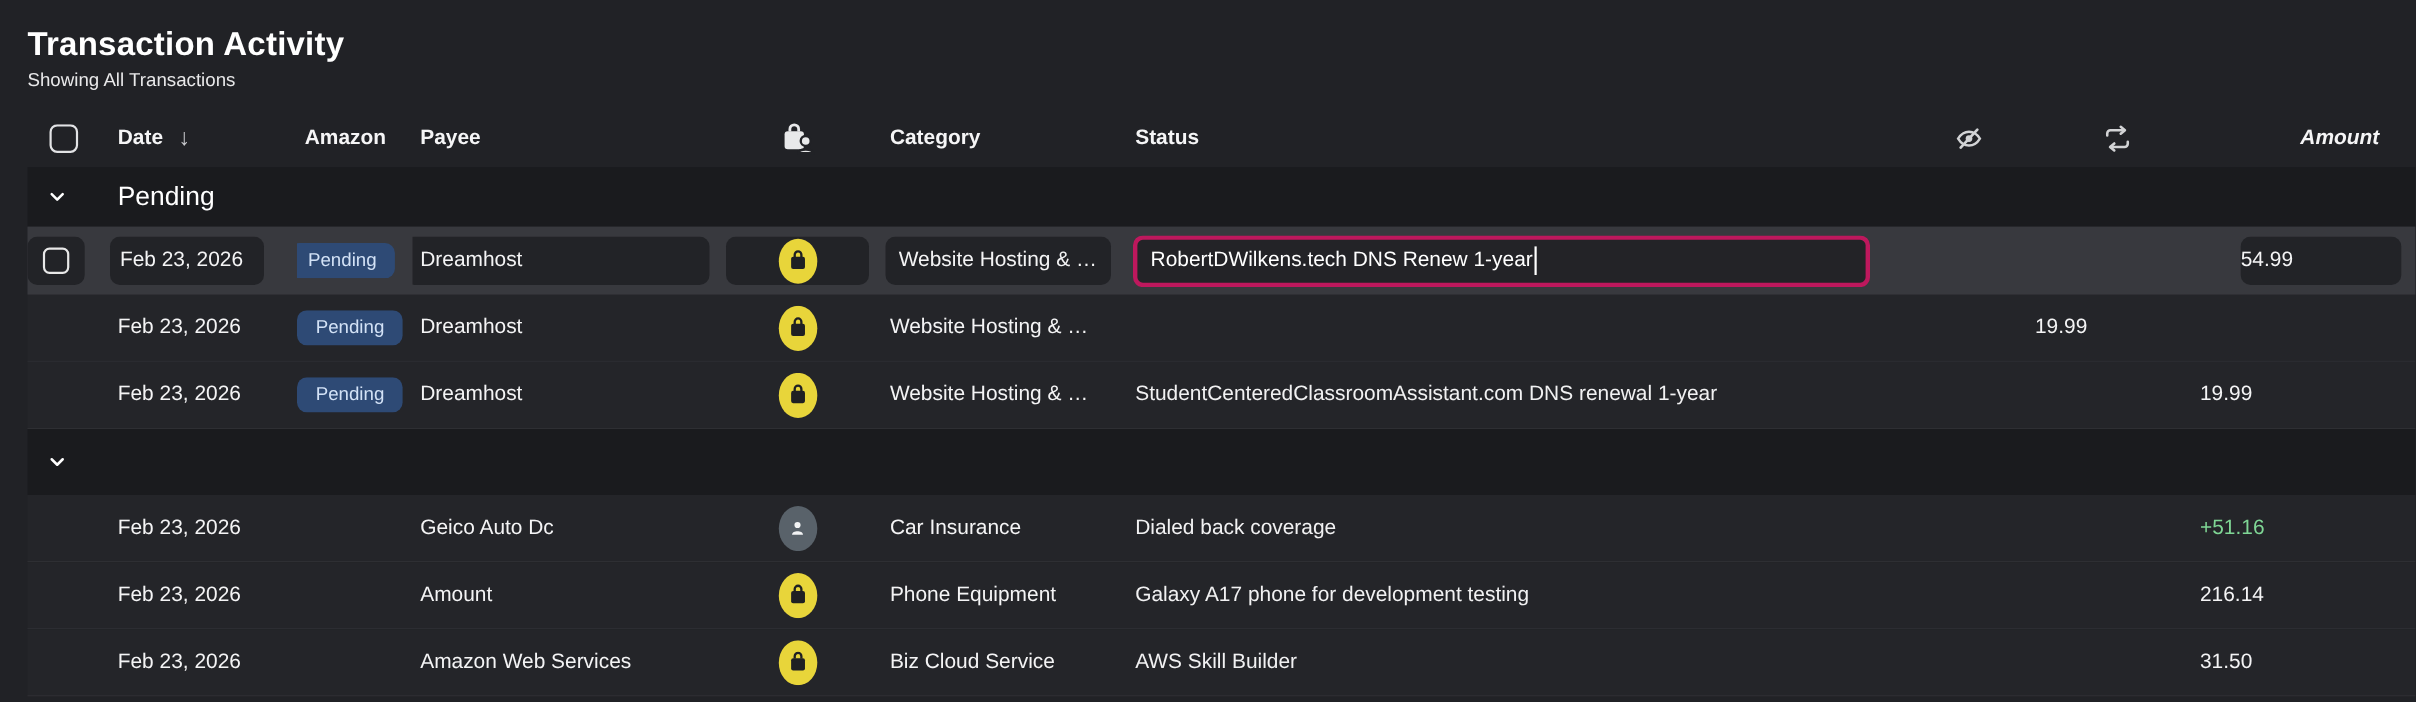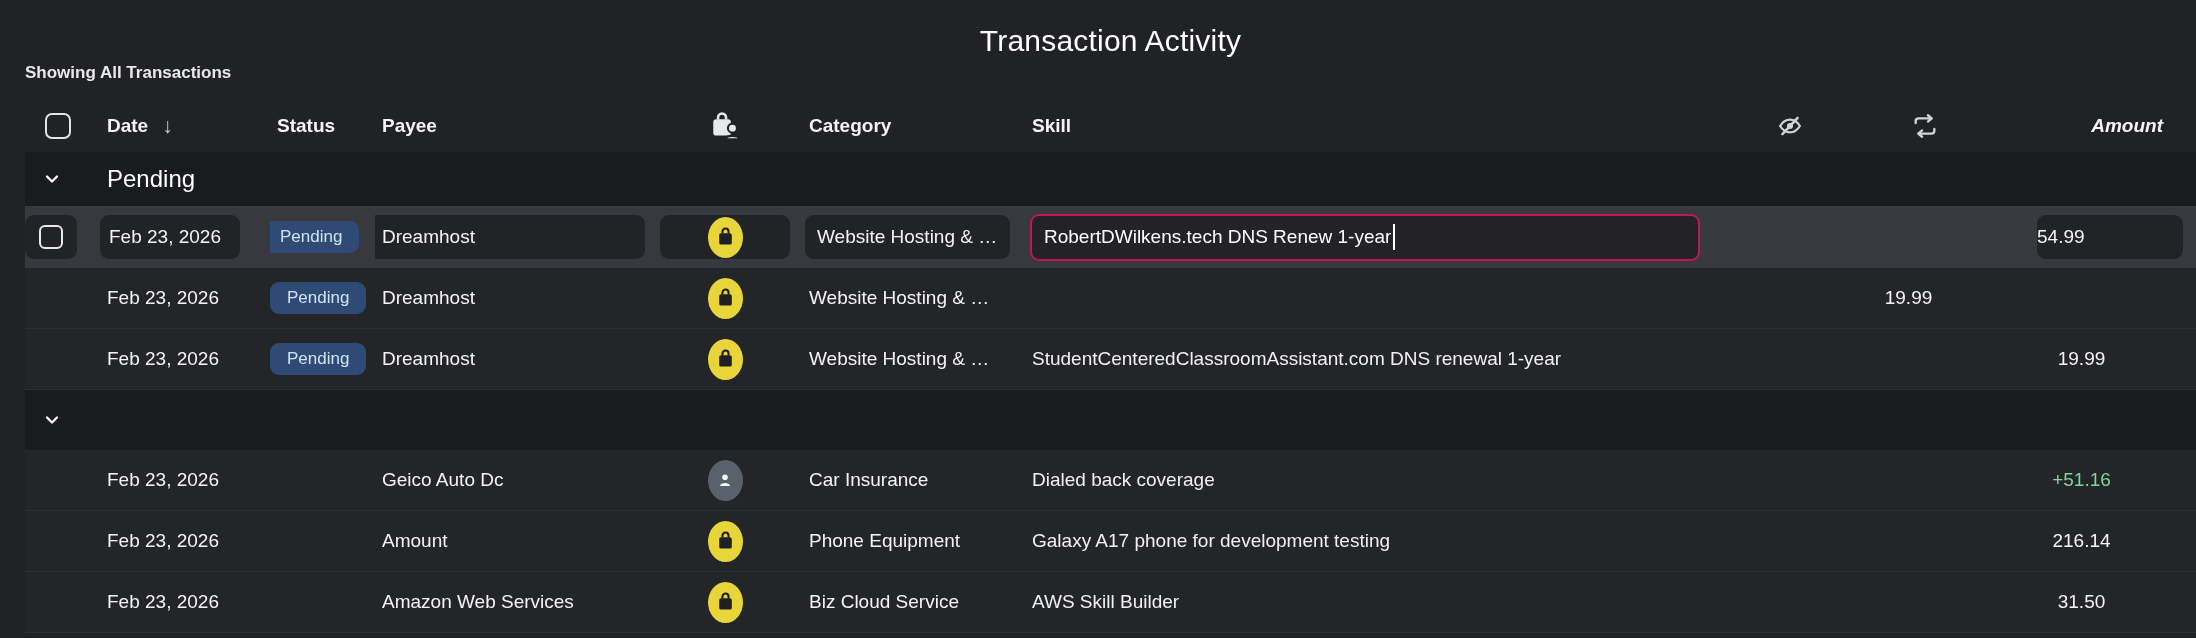--- a/index.html
+++ b/index.html
@@ -7,22 +7,22 @@
   body {
     background: #212226;
     font-family: "Liberation Sans", sans-serif;
     color: #f4f4f5;
     -webkit-font-smoothing: antialiased;
   }
   .page { position: relative; width: 2196px; height: 638px; }
 
   
   .title-block { padding: 24px 0 0 25px; height: 100px; }
-  .page-title { font-size: 30px; font-weight: 400; letter-spacing: .2px; color: #ffffff; text-align: center; }
-  .page-subtitle { font-size: 17px; color: #e9e9ea; margin-top: 5px; font-weight: bold; }
+  .page-title { font-size: 30px; font-weight: 700; letter-spacing: .2px; color: #ffffff; }
+  .page-subtitle { font-size: 17px; color: #e9e9ea; margin-top: 5px; }
 
   
   .grid {
     display: grid;
     grid-template-columns: 70px 175px 105px 280px 140px 230px 705px 120px 150px 196px;
     align-items: center;
     margin-left: 25px;
     width: 2171px;
   }
 
@@ -51,21 +51,21 @@
   .section-row.tall { height: 60px; }
   .section-label { font-size: 24px; color: #ffffff; padding-left: 12px; grid-column: 2 / 11; }
   .section-chevron { padding-left: 17px; display: flex; align-items: center; }
 
   
   .row { height: 61px; background: #242529; border-bottom: 1px solid #2e2f33; font-size: 19px; }
   .row:last-child { border-bottom: 1px solid #2e2f33; }
   .cell { overflow: hidden; white-space: nowrap; }
   .payee-cell { color: #f4f4f5; }
   .notes-cell { color: #f1f1f2; }
-  .amount-cell { text-align: center; padding-right: 33px; font-size: 19px; color: #f4f4f5; }
+  .amount-cell { text-align: left; padding-right: 33px; font-size: 19px; color: #f4f4f5; }
   .amount-cell.positive { color: #7fd695; }
 
   .badge {
     display: inline-block; background: #2e4a75; color: #d3e2f6;
     font-size: 17px; padding: 6px 17px; border-radius: 9px; margin-left: -7px;
   }
 
   .avatar {
     width: 35px; height: 41px; border-radius: 50%;
     display: flex; align-items: center; justify-content: center; margin: 0 auto;
@@ -81,21 +81,21 @@
   }
   .chip-check { width: 52px; justify-content: center; cursor: pointer; }
   .chip-check .box { width: 24px; height: 24px; border: 2.5px solid #e8e8e8; border-radius: 6px; }
   .chip-date  { margin: 0 30px 0 5px; padding-left: 9px; }
   .chip-payee { margin: 0 10px 0 -7px; padding-left: 14px; }
   .chip-icon  { margin: 0 5px; justify-content: center; }
   .chip-cat   { margin: 0 15px 0 10px; padding-left: 12px; overflow: hidden; white-space: nowrap; }
   .chip-amt   { height: 44px; width: 146px; margin-left: auto; margin-right: 13px;
                 justify-content: flex-start; padding-right: 10px; }
   .notes-editor {
-    background: #232327; border: 2px solid #be185d; border-radius: 9px;
+    background: #232327; border: 4px solid #be185d; border-radius: 9px;
     height: 47px; margin: 0 30px 0 5px; display: flex; align-items: center;
     padding-left: 12px; font-size: 19px; color: #ffffff; overflow: hidden; white-space: nowrap;
     cursor: text;
   }
   .caret { display: inline-block; width: 2px; height: 26px; background: #ffffff; margin-left: 2px; }
 
   svg { display: block; }
 </style>
 </head>
 <body>
@@ -109,40 +109,40 @@
 
   <div class="grid thead">
     <div class="cell c-check">
       <div class="hcheckbox"></div>
     </div>
     <div class="cell c-date">
       <span>Date</span>
       <span class="sort-arrow">↓</span>
     </div>
     <div class="cell c-status">
-      <span>Status</span>
+      <span>Amazon</span>
     </div>
     <div class="cell c-payee">
       <span>Payee</span>
     </div>
     <div class="cell c-icon">
       <span>
         <svg width="32" height="32" viewBox="0 0 24 24">
           <path d="M6.8 7.2 V5.6 a3 3 0 0 1 6 0 V7.2" fill="none" stroke="#e8e9ea" stroke-width="1.9"></path>
           <rect x="3.2" y="7" width="13.2" height="12.2" rx="2.2" fill="#e8e9ea"></rect>
           <circle cx="17.6" cy="13.6" r="3.4" fill="#e8e9ea" stroke="#212226" stroke-width="1.6"></circle>
           <path d="M12.6 22 c0-3.4 10-3.4 10 0 z" fill="#e8e9ea" stroke="#212226" stroke-width="1.6"></path>
         </svg>
       </span>
     </div>
     <div class="cell c-cat">
       <span>Category</span>
     </div>
     <div class="cell c-notes">
-      <span>Skill</span>
+      <span>Status</span>
     </div>
     <div class="cell c-hid">
       <span>
         <svg width="28" height="28" viewBox="0 0 24 24" fill="none" stroke="#d2d3d5" stroke-width="1.9" stroke-linecap="round">
           <path d="M3.5 12 c2.2-3.6 5.1-5.4 8.5-5.4 s6.3 1.8 8.5 5.4 c-2.2 3.6-5.1 5.4-8.5 5.4 s-6.3-1.8-8.5-5.4 z"></path>
           <circle cx="12" cy="12" r="2.6" fill="#d2d3d5" stroke="none"></circle>
           <path d="M5.5 19 L18.5 5" stroke-width="2.1"></path>
         </svg>
       </span>
     </div>

